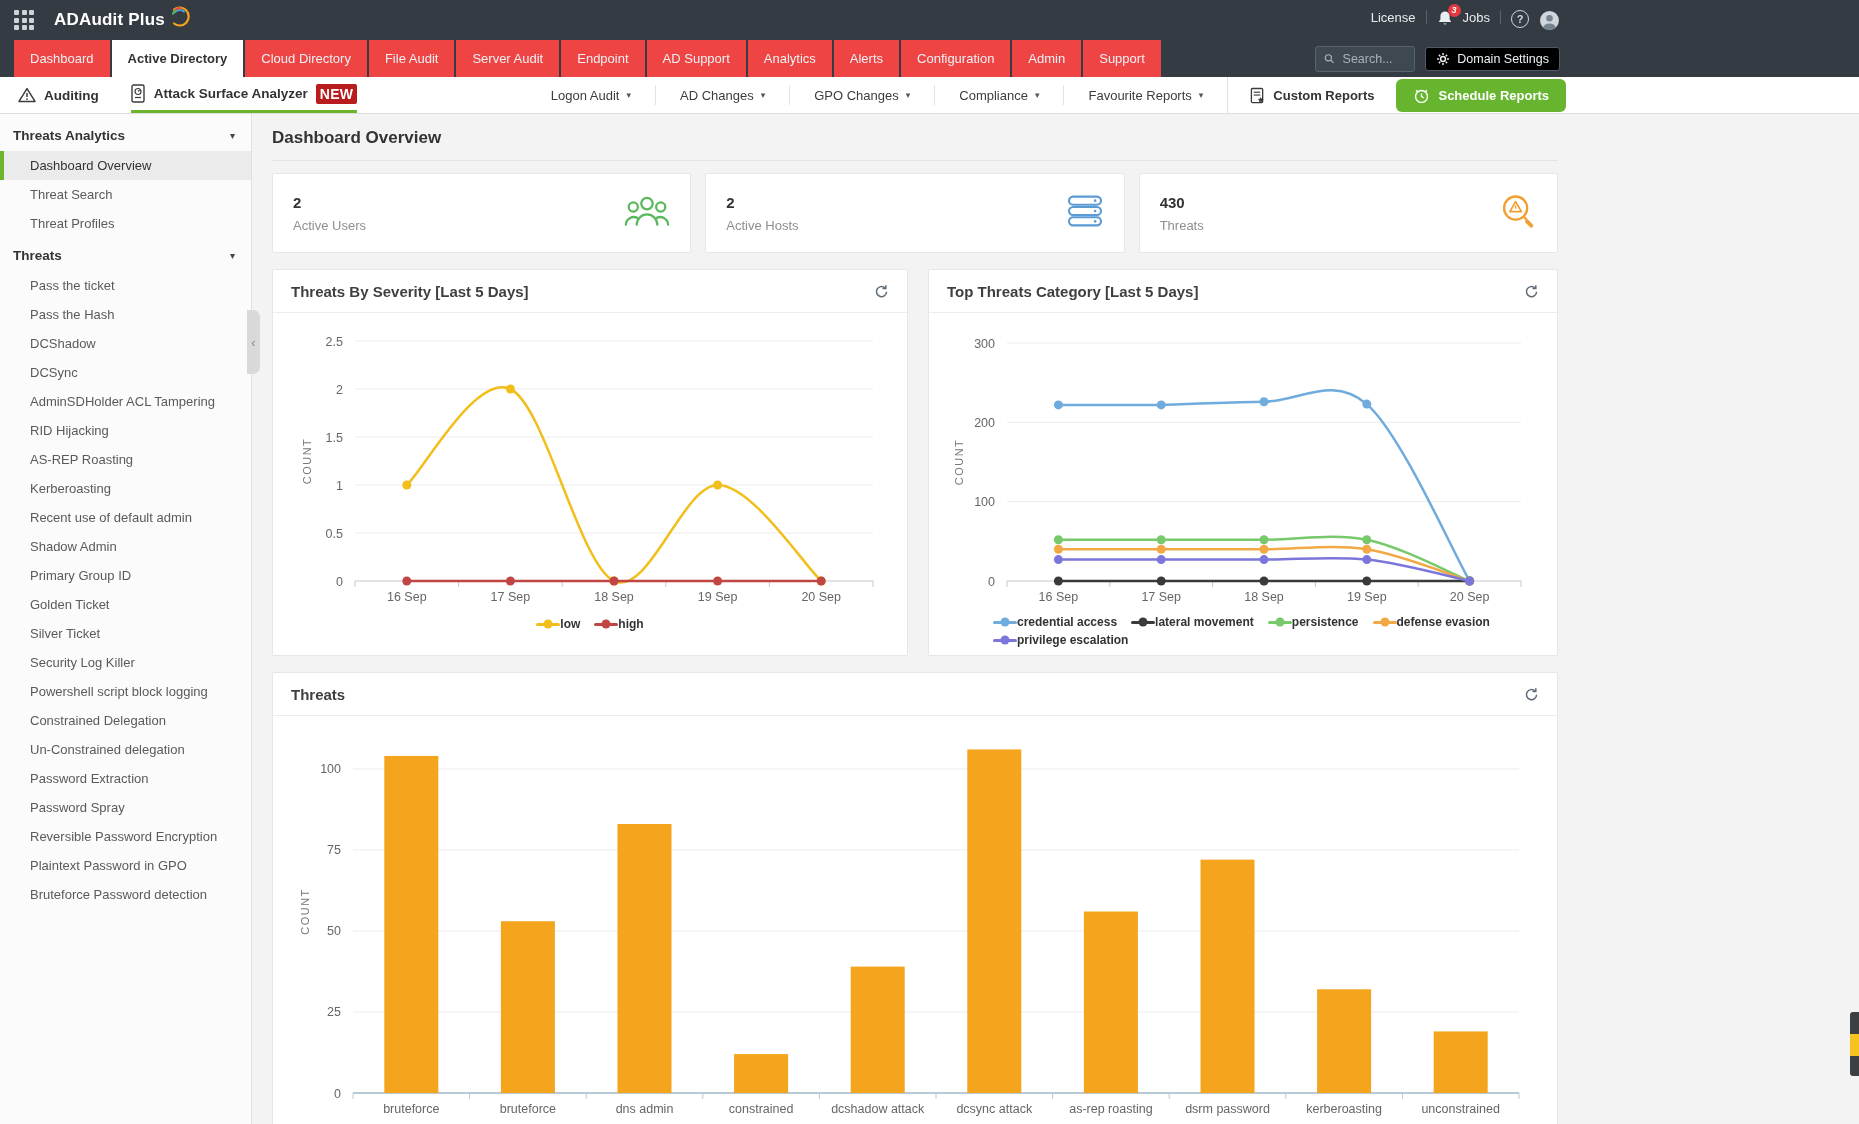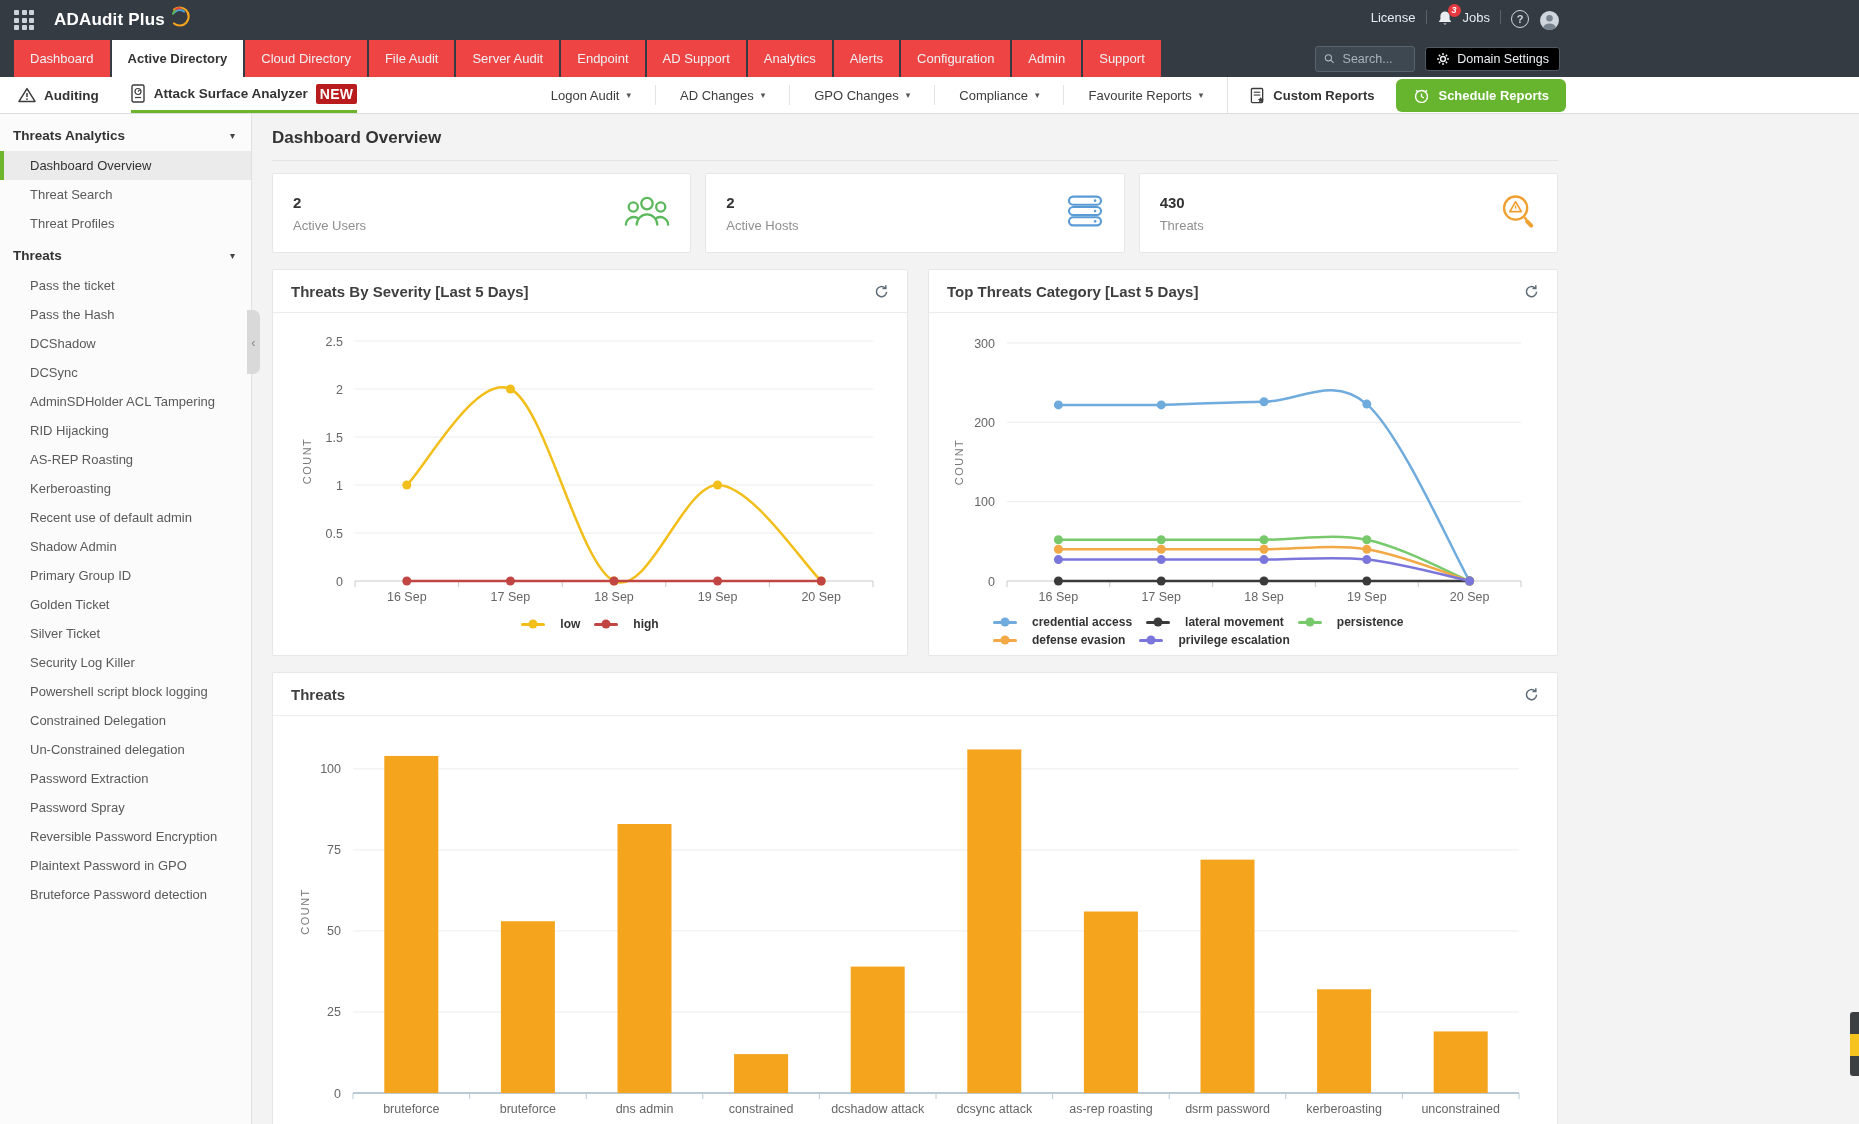--- a/index.html
+++ b/index.html
@@ -71,21 +71,21 @@
   
   .charts-row{display:flex;gap:20px;margin-top:16px;width:1286px;align-items:stretch}
   .card{background:#fff;border:1px solid #e7e7e7;border-radius:2px}
   .card-head{display:flex;align-items:center;justify-content:space-between;height:43px;padding:0 18px;border-bottom:1px solid #ececec}
   .card-head h2{font-size:15px;font-weight:600;color:#3f3f3f;margin:0}
   .refresh-btn{cursor:pointer;display:flex}
   .card-body{padding:8px 8px 8px}
   .legend{display:flex;gap:14px;align-items:center;font-size:12px;font-weight:700;color:#333}
   .legend.center{justify-content:center;margin-top:4px}
   .legend.wrap{flex-wrap:wrap;padding-left:56px;margin-top:2px;row-gap:4px}
-  .lg-item{display:flex;align-items:center;gap:15px;cursor:pointer;white-space:nowrap}
+  .lg-item{display:flex;align-items:center;gap:0;cursor:pointer;white-space:nowrap}
   .lg-mark{width:24px;height:3px;border-radius:2px;position:relative;display:inline-block}
   .lg-dot{position:absolute;left:50%;top:50%;transform:translate(-50%,-50%);width:9px;height:9px;border-radius:50%;display:block}
   .bottom-card{width:1286px;margin-top:16px}
   svg text{font-family:"Liberation Sans","DejaVu Sans",sans-serif}
   
   .feedback-sliver{position:fixed;right:0;top:1012px;width:9px;height:64px;border-radius:3px 0 0 3px;
                    overflow:hidden;display:flex;flex-direction:column;cursor:pointer}
   .feedback-sliver i{display:block;width:100%}
 </style>
 </head>

